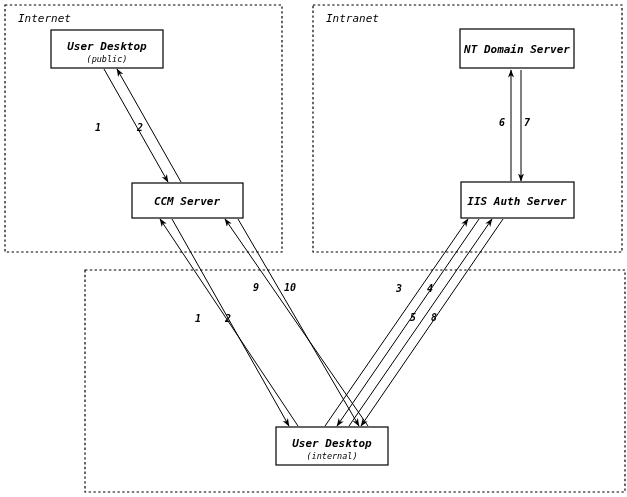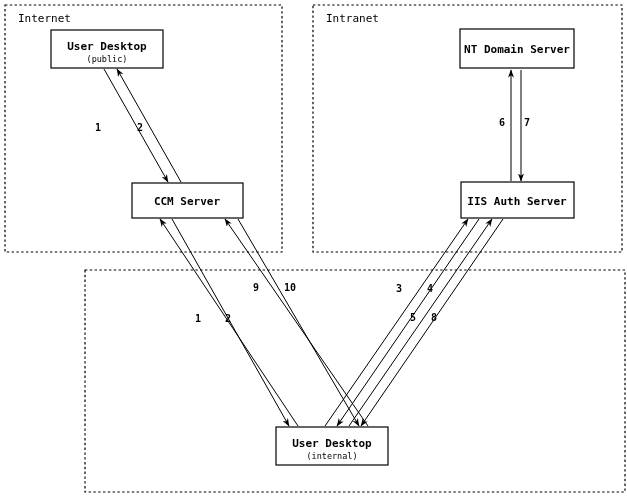--- a/index.html
+++ b/index.html
@@ -9,20 +9,21 @@
   }
   body {
     font-family: "DejaVu Sans Mono", "Liberation Mono", monospace;
   }
   #canvas {
     position: relative;
     width: 627px;
     height: 497px;
     background: #ffffff;
     overflow: hidden;
+    font-style: italic;
   }
   svg.diagram {
     position: absolute;
     left: 0;
     top: 0;
     width: 627px;
     height: 497px;
   }
   .zone-label {
     font-family: "DejaVu Sans Mono", "Liberation Mono", monospace;

